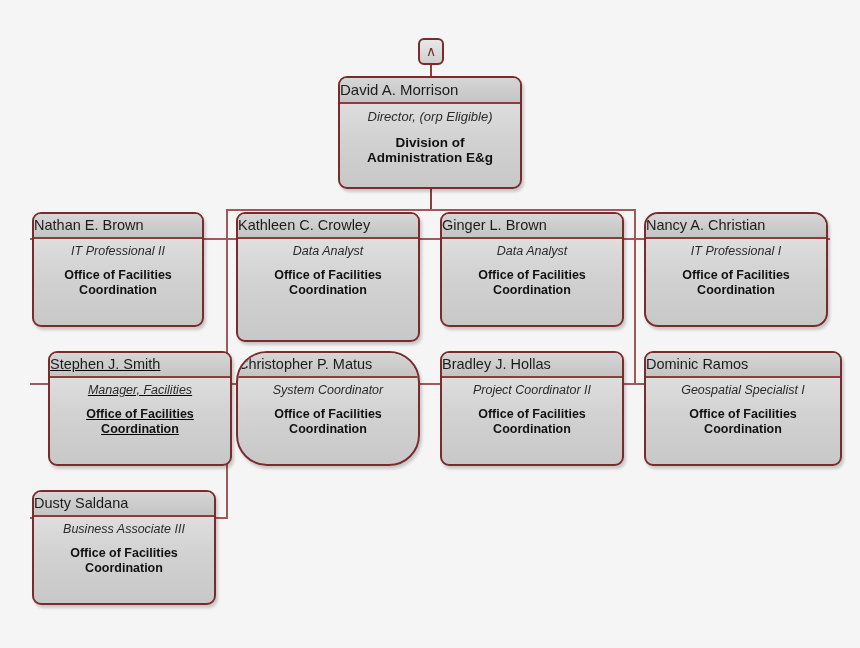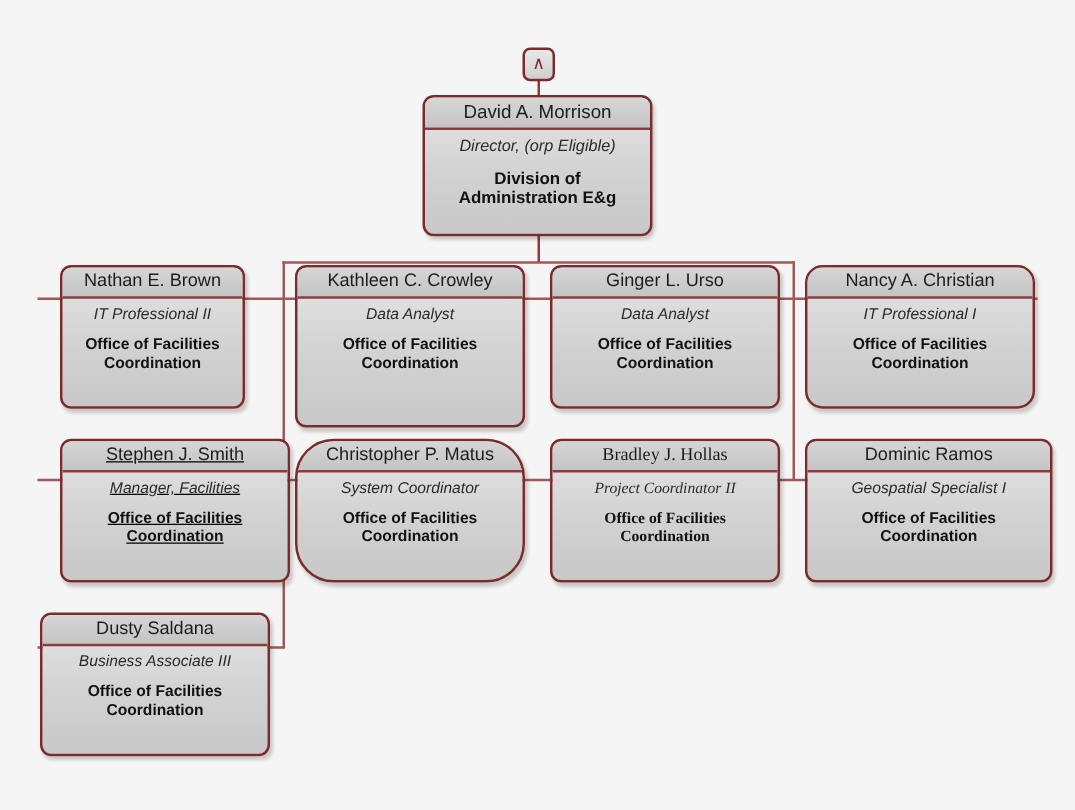--- a/index.html
+++ b/index.html
@@ -66,21 +66,21 @@
     box-shadow: 2px 3px 3px rgba(0,0,0,0.18);
     z-index: 3;
     overflow: hidden;
     cursor: pointer;
   }
 
   .node .hdr {
     box-sizing: border-box;
     height: 25px;
     line-height: 23px;
-    text-align: center;
+    text-align: left;
     font-size: 14.5px;
     color: #1c1c1c;
     border-bottom: 2px solid #8d3b3b;
     background: linear-gradient(180deg, #d6d6d6 0%, #c4c4c4 100%);
     white-space: nowrap;
     overflow: hidden;
   }
 
   .node .body {
     padding: 4px 7px 6px 7px;
@@ -137,21 +137,21 @@
     <div class="hdr">David A. Morrison</div>
     <div class="body">
       <div class="title">Director, (orp Eligible)</div>
       <div class="dept">
         <div>Division of</div>
         <div>Administration E&amp;g</div>
       </div>
     </div>
   </div>
 
-  <div class="node" style="left:48px; top:212px; width:148px; height:115px;">
+  <div class="node" style="left:32px; top:212px; width:172px; height:115px;">
     <div class="hdr">Nathan E. Brown</div>
     <div class="body">
       <div class="title">IT Professional II</div>
       <div class="dept">
         <div>Office of Facilities</div>
         <div>Coordination</div>
       </div>
     </div>
   </div>
 
@@ -160,21 +160,21 @@
     <div class="body">
       <div class="title">Data Analyst</div>
       <div class="dept">
         <div>Office of Facilities</div>
         <div>Coordination</div>
       </div>
     </div>
   </div>
 
   <div class="node" style="left:440px; top:212px; width:184px; height:115px;">
-    <div class="hdr">Ginger L. Urso</div>
+    <div class="hdr">Ginger L. Brown</div>
     <div class="body">
       <div class="title">Data Analyst</div>
       <div class="dept">
         <div>Office of Facilities</div>
         <div>Coordination</div>
       </div>
     </div>
   </div>
 
   <div class="node" style="left:644px; top:212px; width:184px; height:115px;border-radius:14px;">
@@ -205,21 +205,21 @@
       <div class="title">
         <div>System Coordinator</div>
       </div>
       <div class="dept">
         <div>Office of Facilities</div>
         <div>Coordination</div>
       </div>
     </div>
   </div>
 
-  <div class="node" style="left:440px; top:351px; width:184px; height:115px;font-family:Liberation Serif, serif;">
+  <div class="node" style="left:440px; top:351px; width:184px; height:115px;">
     <div class="hdr">Bradley J. Hollas</div>
     <div class="body">
       <div class="title">Project Coordinator II</div>
       <div class="dept">
         <div>Office of Facilities</div>
         <div>Coordination</div>
       </div>
     </div>
   </div>
 

